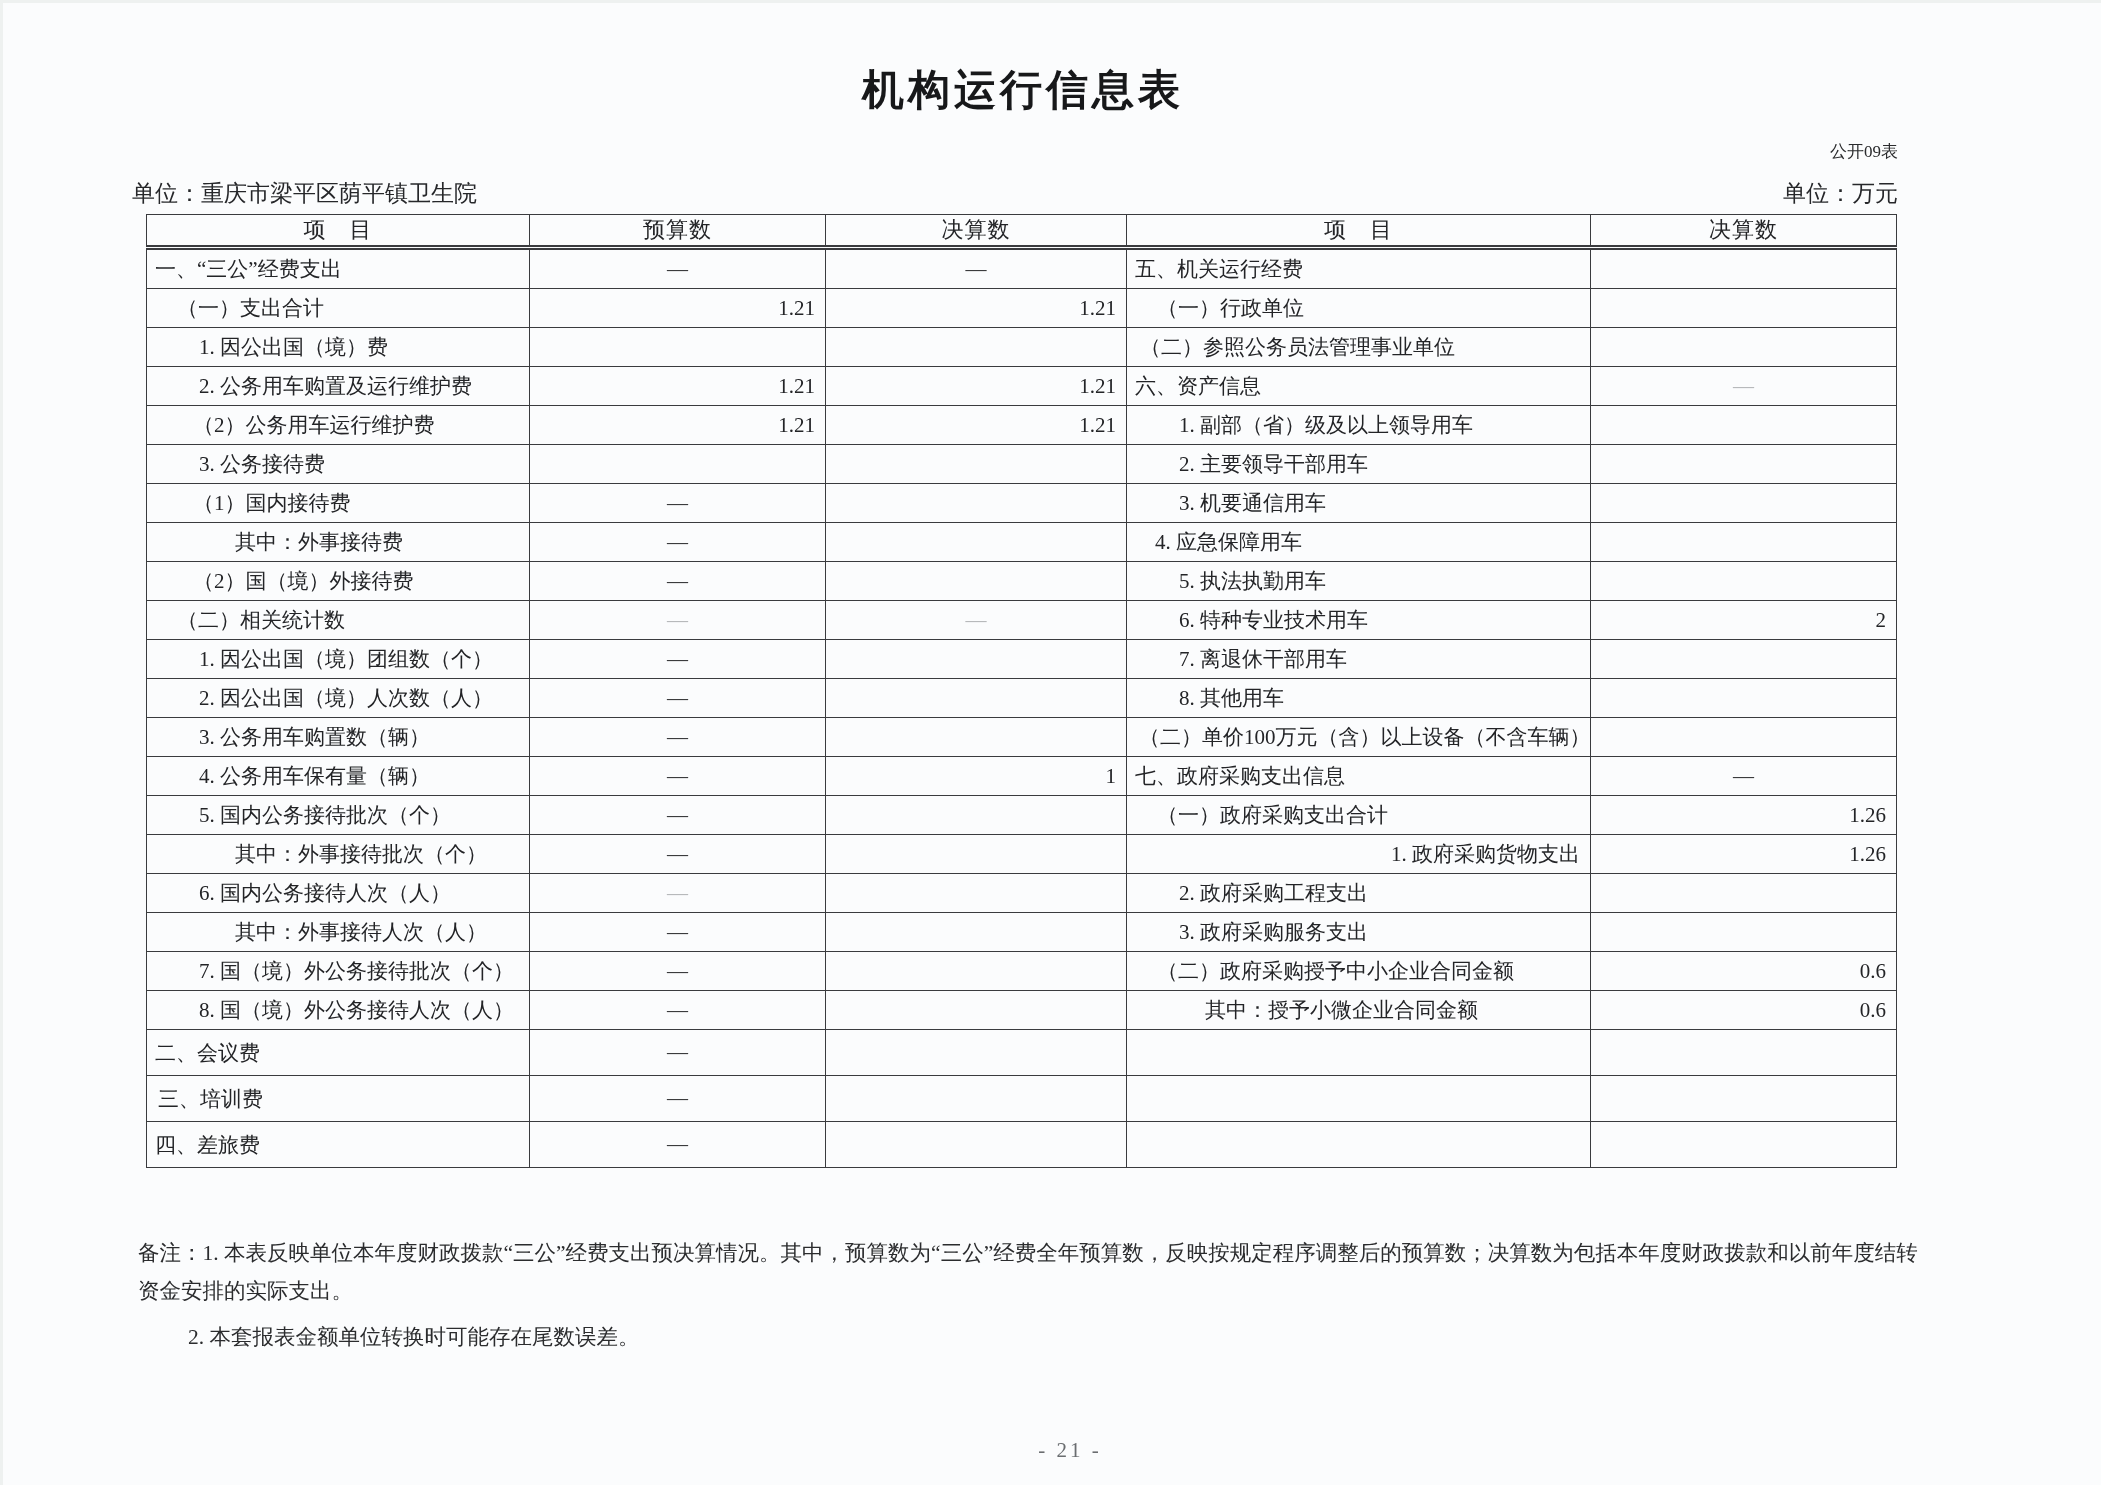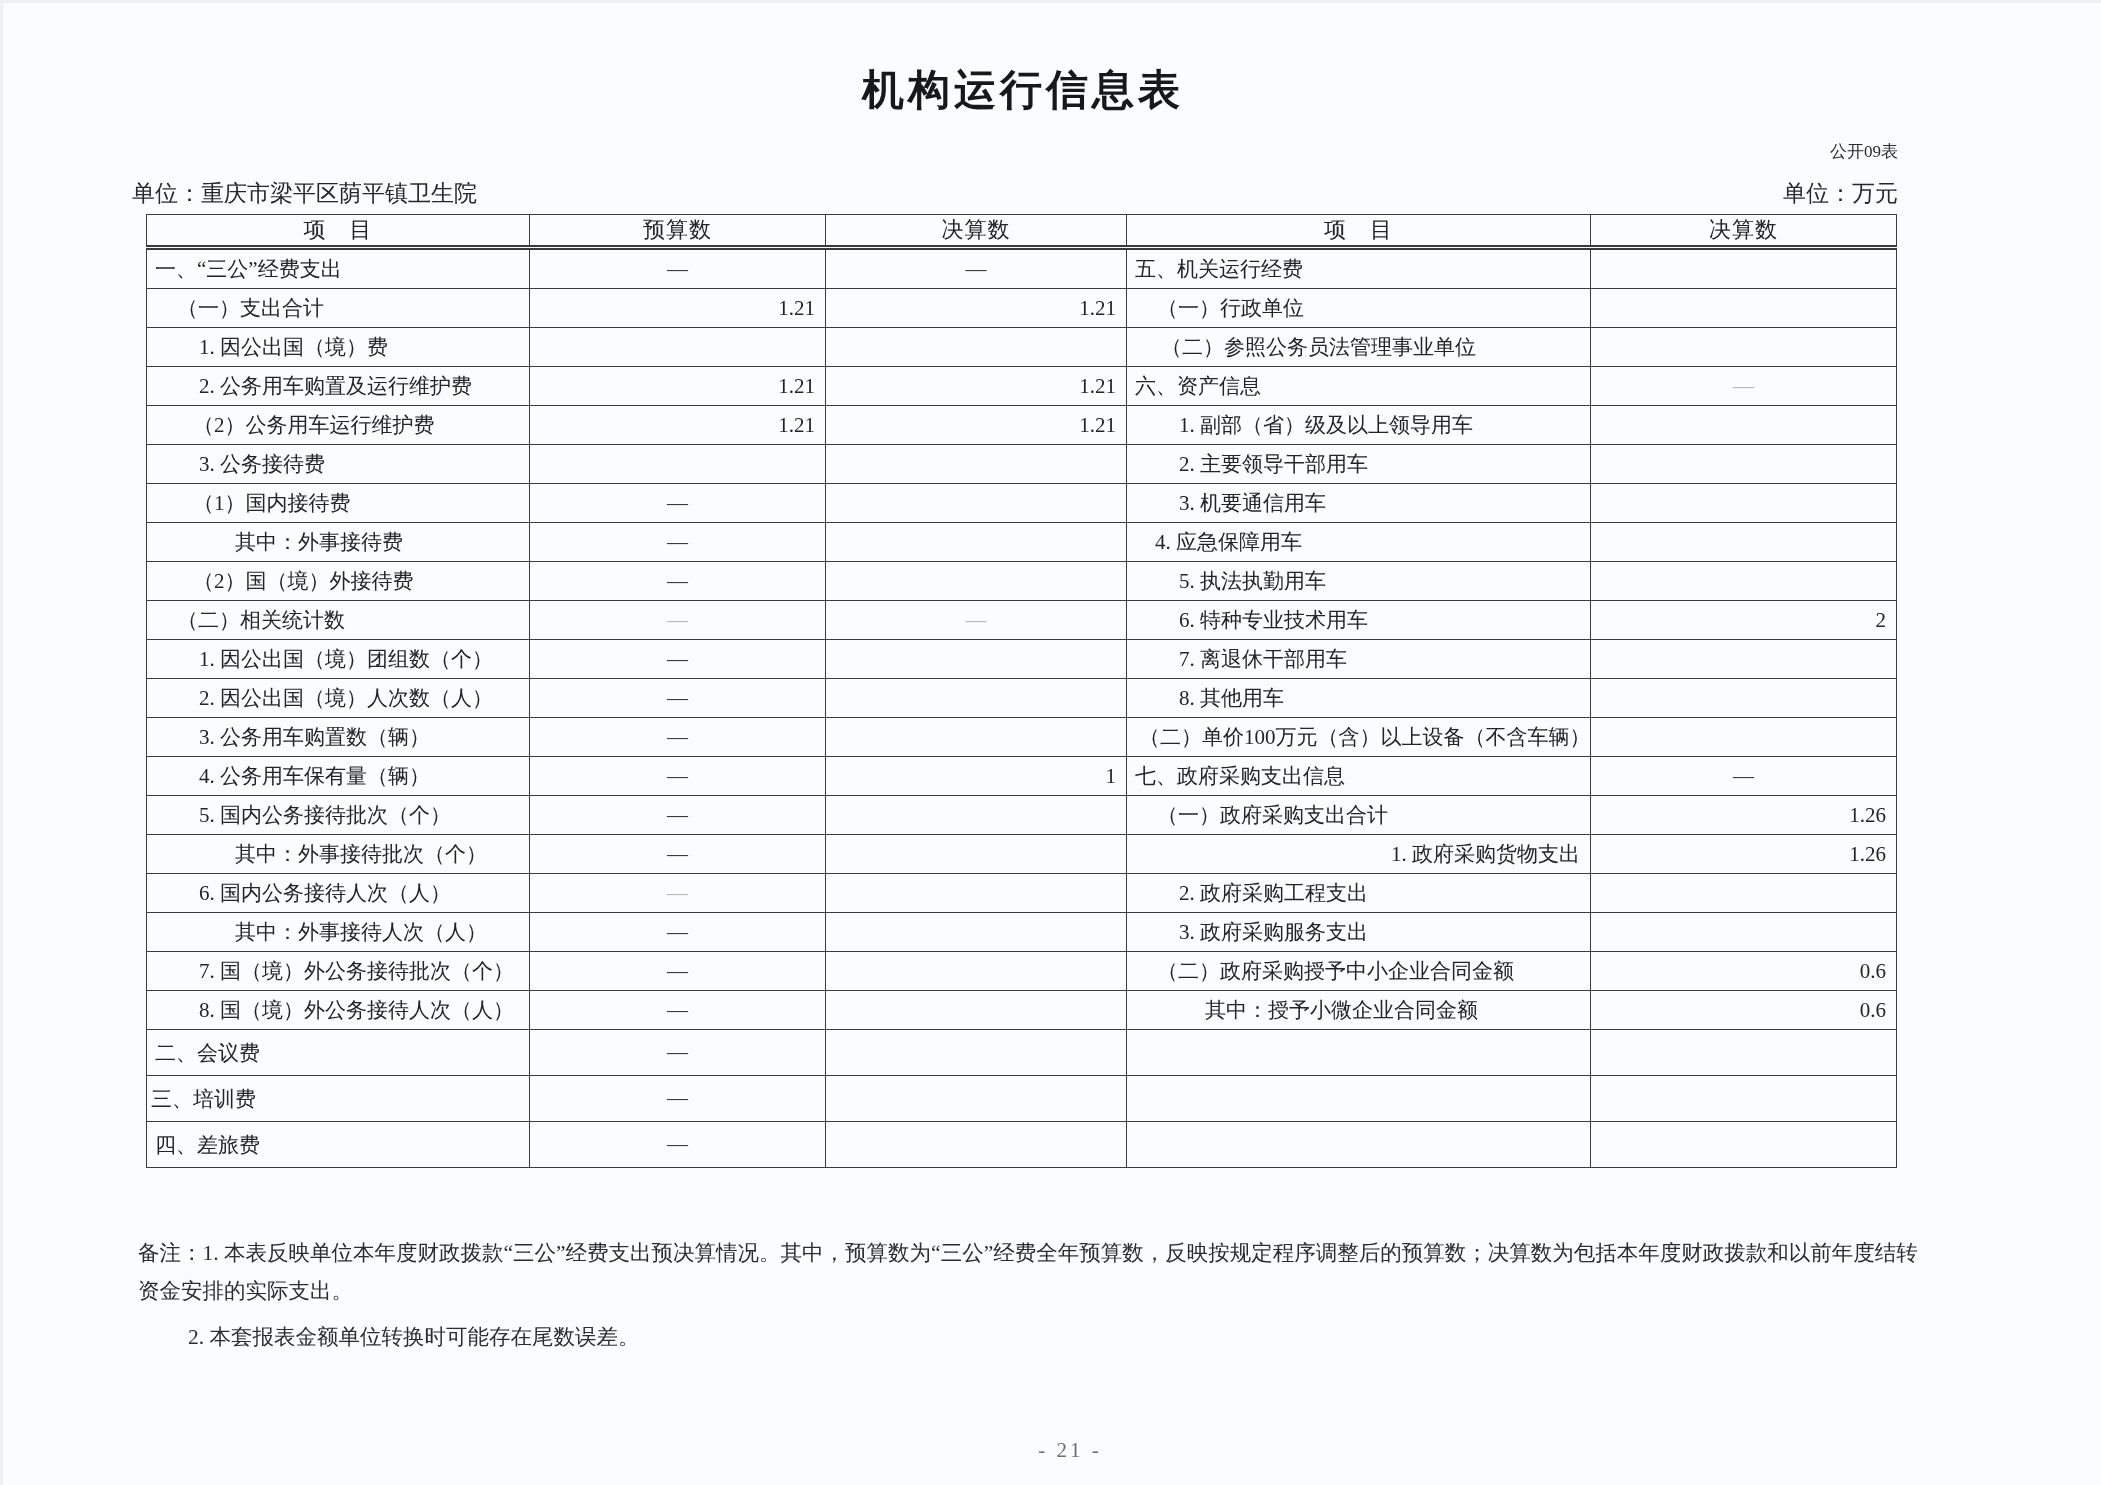--- a/index.html
+++ b/index.html
@@ -92,21 +92,21 @@
         <td class="lbl" style="padding-left: 30px;">（一）支出合计</td>
         <td class="num">1.21</td>
         <td class="num">1.21</td>
         <td class="lbl" style="padding-left: 30px;">（一）行政单位</td>
         <td class="num"></td>
       </tr>
       <tr>
         <td class="lbl" style="padding-left: 52px;">1. 因公出国（境）费</td>
         <td class="num"></td>
         <td class="num"></td>
-        <td class="lbl" style="padding-left: 34px;">（二）参照公务员法管理事业单位</td>
+        <td class="lbl" style="padding-left: 13px;">（二）参照公务员法管理事业单位</td>
         <td class="num"></td>
       </tr>
       <tr>
         <td class="lbl" style="padding-left: 52px;">2. 公务用车购置及运行维护费</td>
         <td class="num">1.21</td>
         <td class="num">1.21</td>
         <td class="lbl" style="padding-left: 8px;">六、资产信息</td>
         <td class="dash faint">—</td>
       </tr>
       <tr>
@@ -222,21 +222,21 @@
         <td class="num">0.6</td>
       </tr>
       <tr class="tall">
         <td class="lbl" style="padding-left: 8px;">二、会议费</td>
         <td class="dash">—</td>
         <td class="num"></td>
         <td class="lbl" style="padding-left: 8px;"></td>
         <td class="num"></td>
       </tr>
       <tr class="tall">
-        <td class="lbl" style="padding-left: 4px; margin-left: 14px;">三、培训费</td>
+        <td class="lbl" style="padding-left: 11px; margin-left: 14px;">三、培训费</td>
         <td class="dash">—</td>
         <td class="num"></td>
         <td class="lbl" style="padding-left: 8px;"></td>
         <td class="num"></td>
       </tr>
       <tr class="tall">
         <td class="lbl" style="padding-left: 8px;">四、差旅费</td>
         <td class="dash">—</td>
         <td class="num"></td>
         <td class="lbl" style="padding-left: 8px;"></td>

